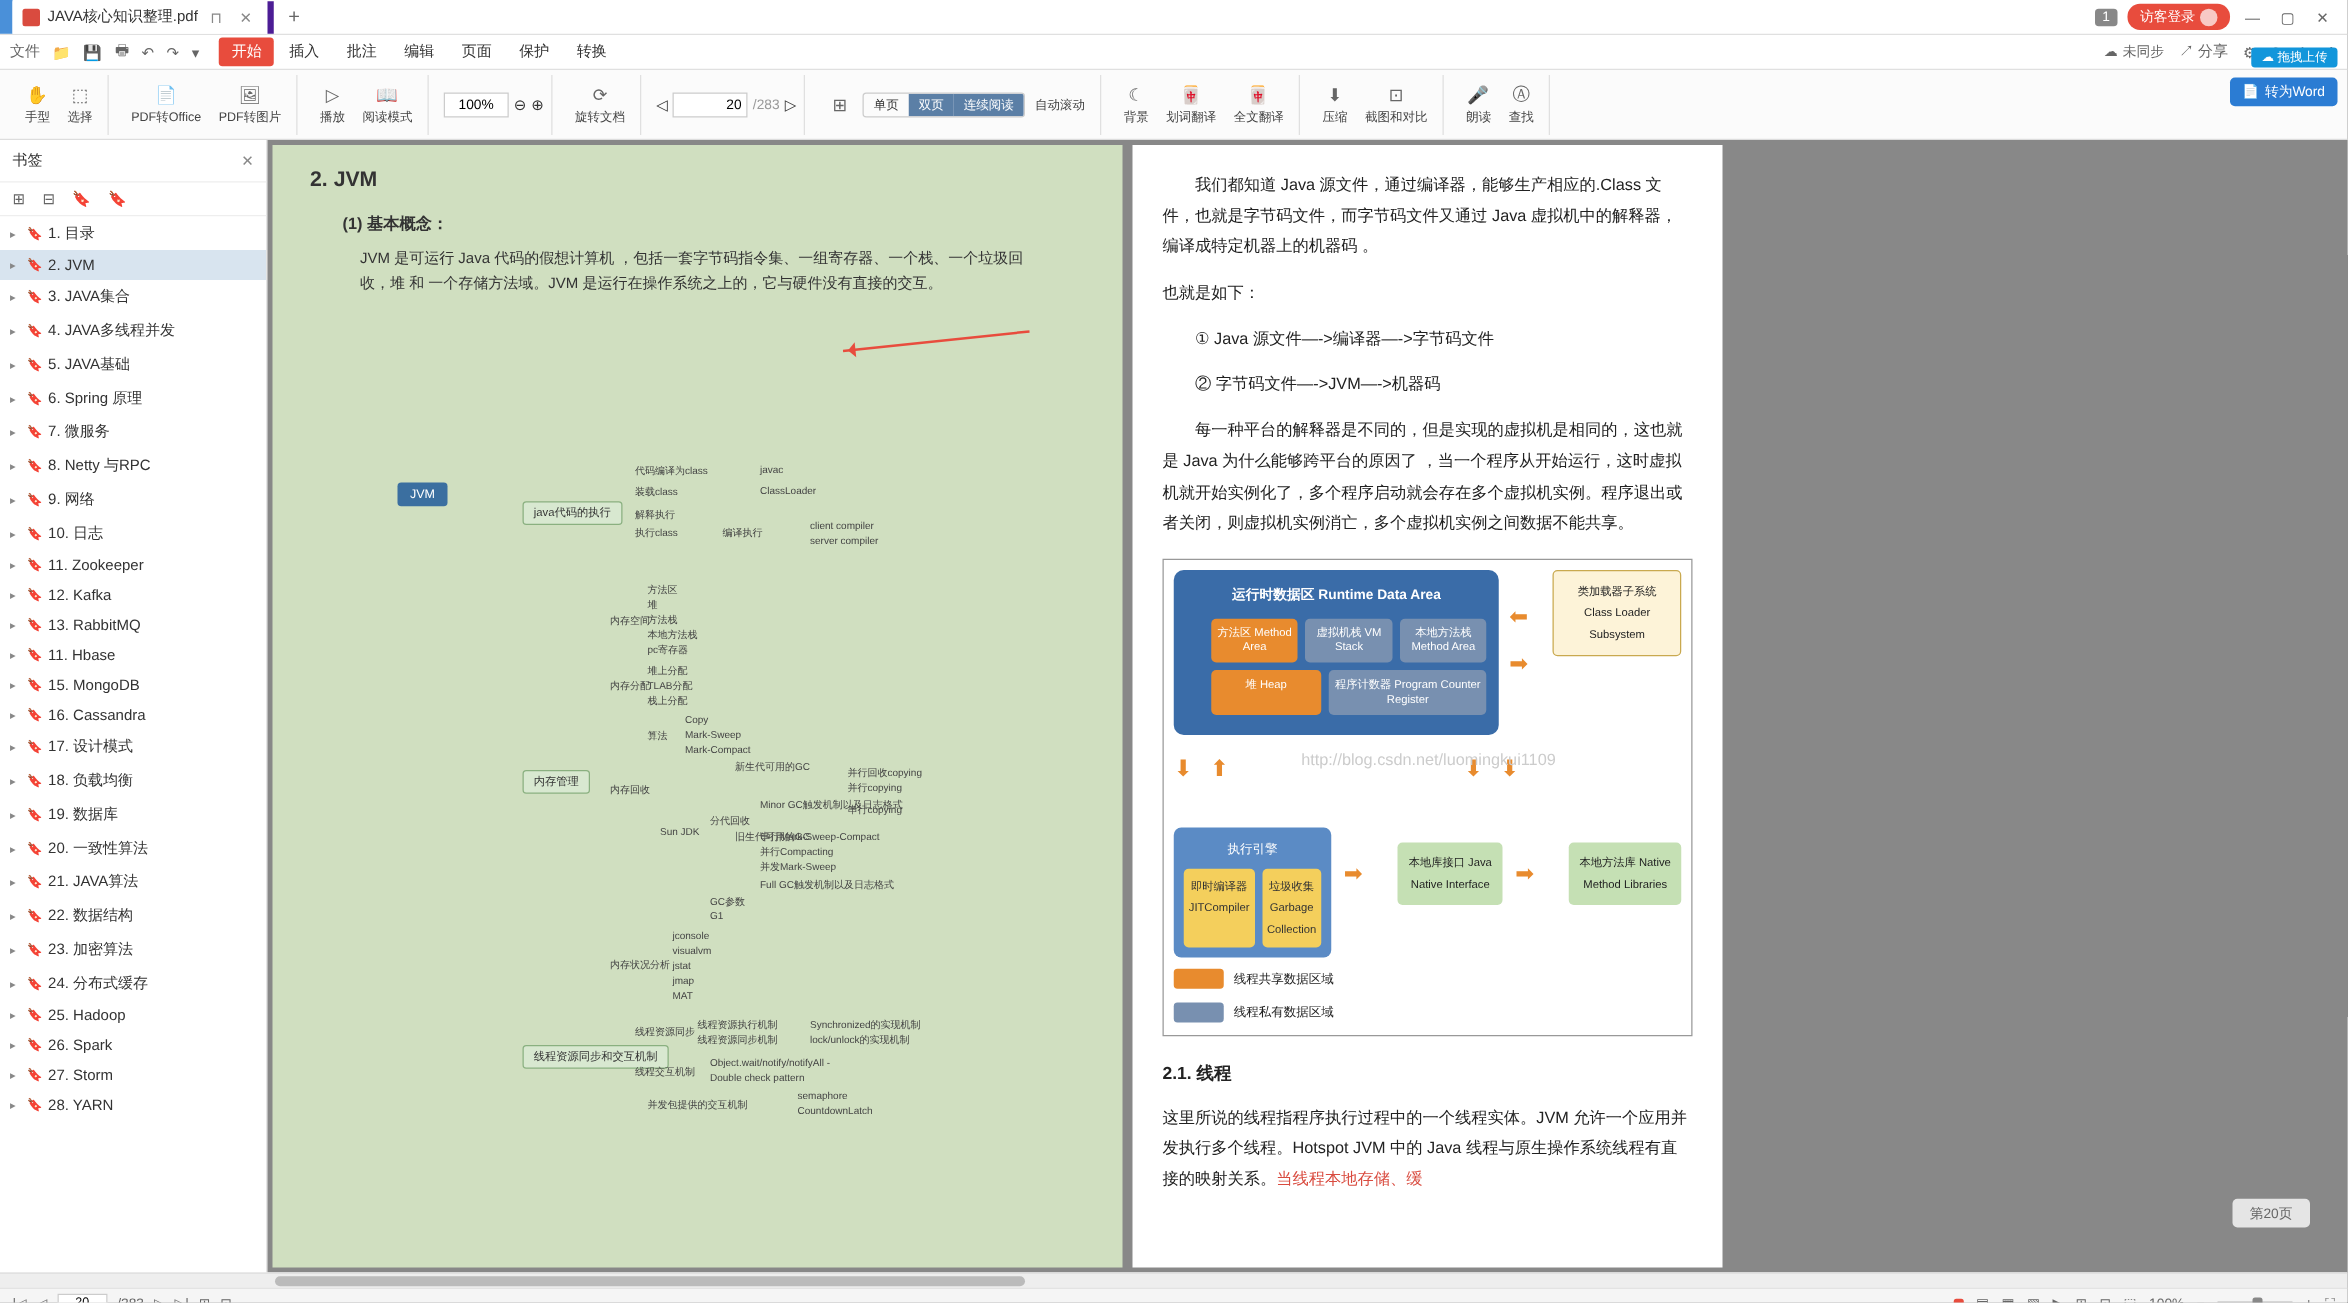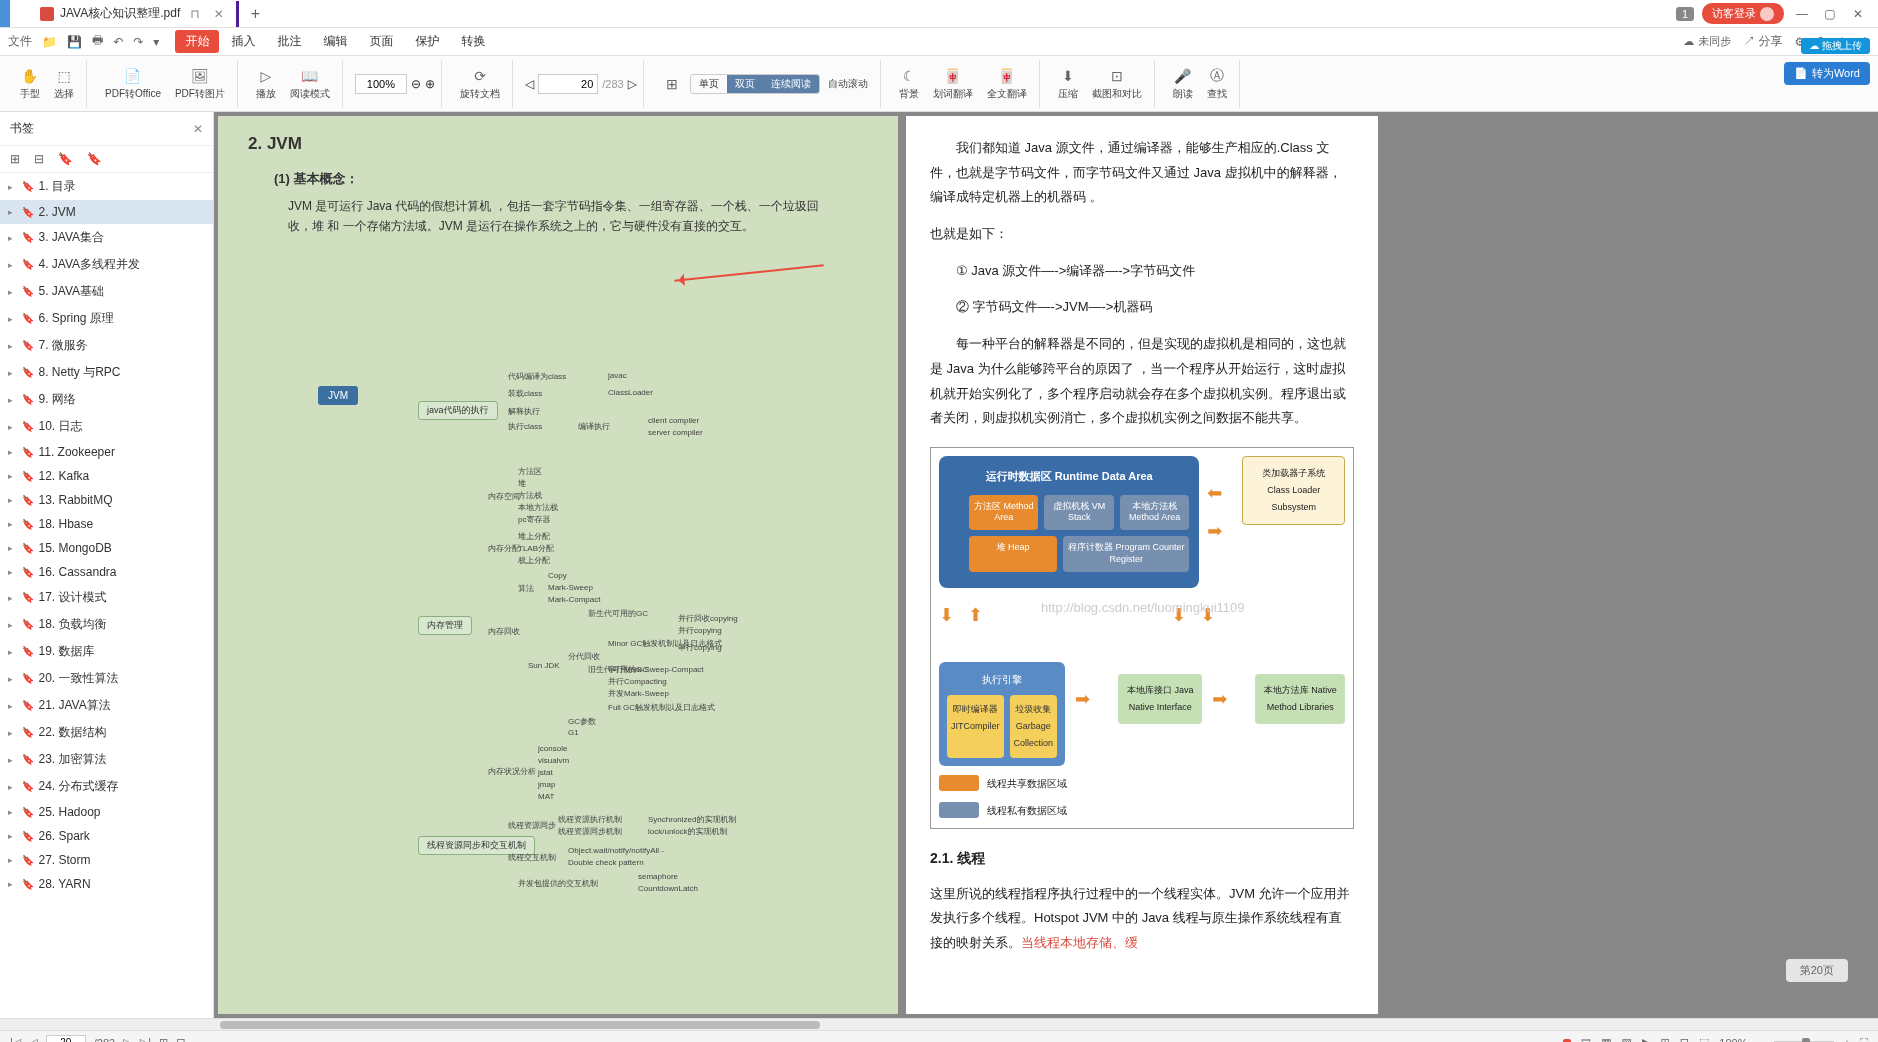--- a/index.html
+++ b/index.html
@@ -1,20 +1,20 @@
 <!DOCTYPE html>
 <html><head>
 <meta charset="utf-8">
 <style>
 * { margin: 0; padding: 0; box-sizing: border-box; font-family: "Microsoft YaHei", Arial, sans-serif; }
 body { background: #f5f5f5; width: 1878px; height: 1042px; overflow: hidden; font-size: 12px; color: #333; }
 
 
 .titlebar { height: 28px; background: #fff; display: flex; align-items: center; border-bottom: 1px solid #e0e0e0; }
-.tab-active { display: flex; align-items: center; height: 26px; padding: 0 8px; background: #fff; border-right: 3px solid #4c1d95; gap: 6px; margin-left: 22px; }
+.tab-active { display: flex; align-items: center; height: 26px; padding: 0 8px; background: #fff; border-right: 5px solid #4c1d95; gap: 6px; }
 .tab-icon { width: 14px; height: 14px; background: #d94b3f; border-radius: 2px; }
 .tab-close { color: #888; cursor: pointer; padding: 0 4px; }
 .tab-pin { color: #888; padding: 0 4px; }
 .tab-add { padding: 0 12px; color: #666; font-size: 16px; cursor: pointer; }
 .win-controls { margin-left: auto; display: flex; align-items: center; gap: 8px; padding-right: 10px; }
 .badge-count { background: #888; color: #fff; padding: 1px 6px; border-radius: 3px; font-size: 11px; }
 .login-btn { background: #e84c3d; color: #fff; padding: 3px 10px; border-radius: 10px; font-size: 11px; display: flex; align-items: center; gap: 4px; }
 .avatar-circle { width: 14px; height: 14px; background: #fff; border-radius: 50%; opacity: 0.7; }
 .win-btn { width: 20px; height: 20px; display: flex; align-items: center; justify-content: center; color: #666; cursor: pointer; }
 
@@ -344,21 +344,21 @@
           <span>12. Kafka</span>
         </div>
         <div class="bookmark-item">
           <span class="bm-expand">▸</span>
           <span class="bm-icon">🔖</span>
           <span>13. RabbitMQ</span>
         </div>
         <div class="bookmark-item">
           <span class="bm-expand">▸</span>
           <span class="bm-icon">🔖</span>
-          <span>18. Hbase</span>
+          <span>11. Hbase</span>
         </div>
         <div class="bookmark-item">
           <span class="bm-expand">▸</span>
           <span class="bm-icon">🔖</span>
           <span>15. MongoDB</span>
         </div>
         <div class="bookmark-item">
           <span class="bm-expand">▸</span>
           <span class="bm-icon">🔖</span>
           <span>16. Cassandra</span>

